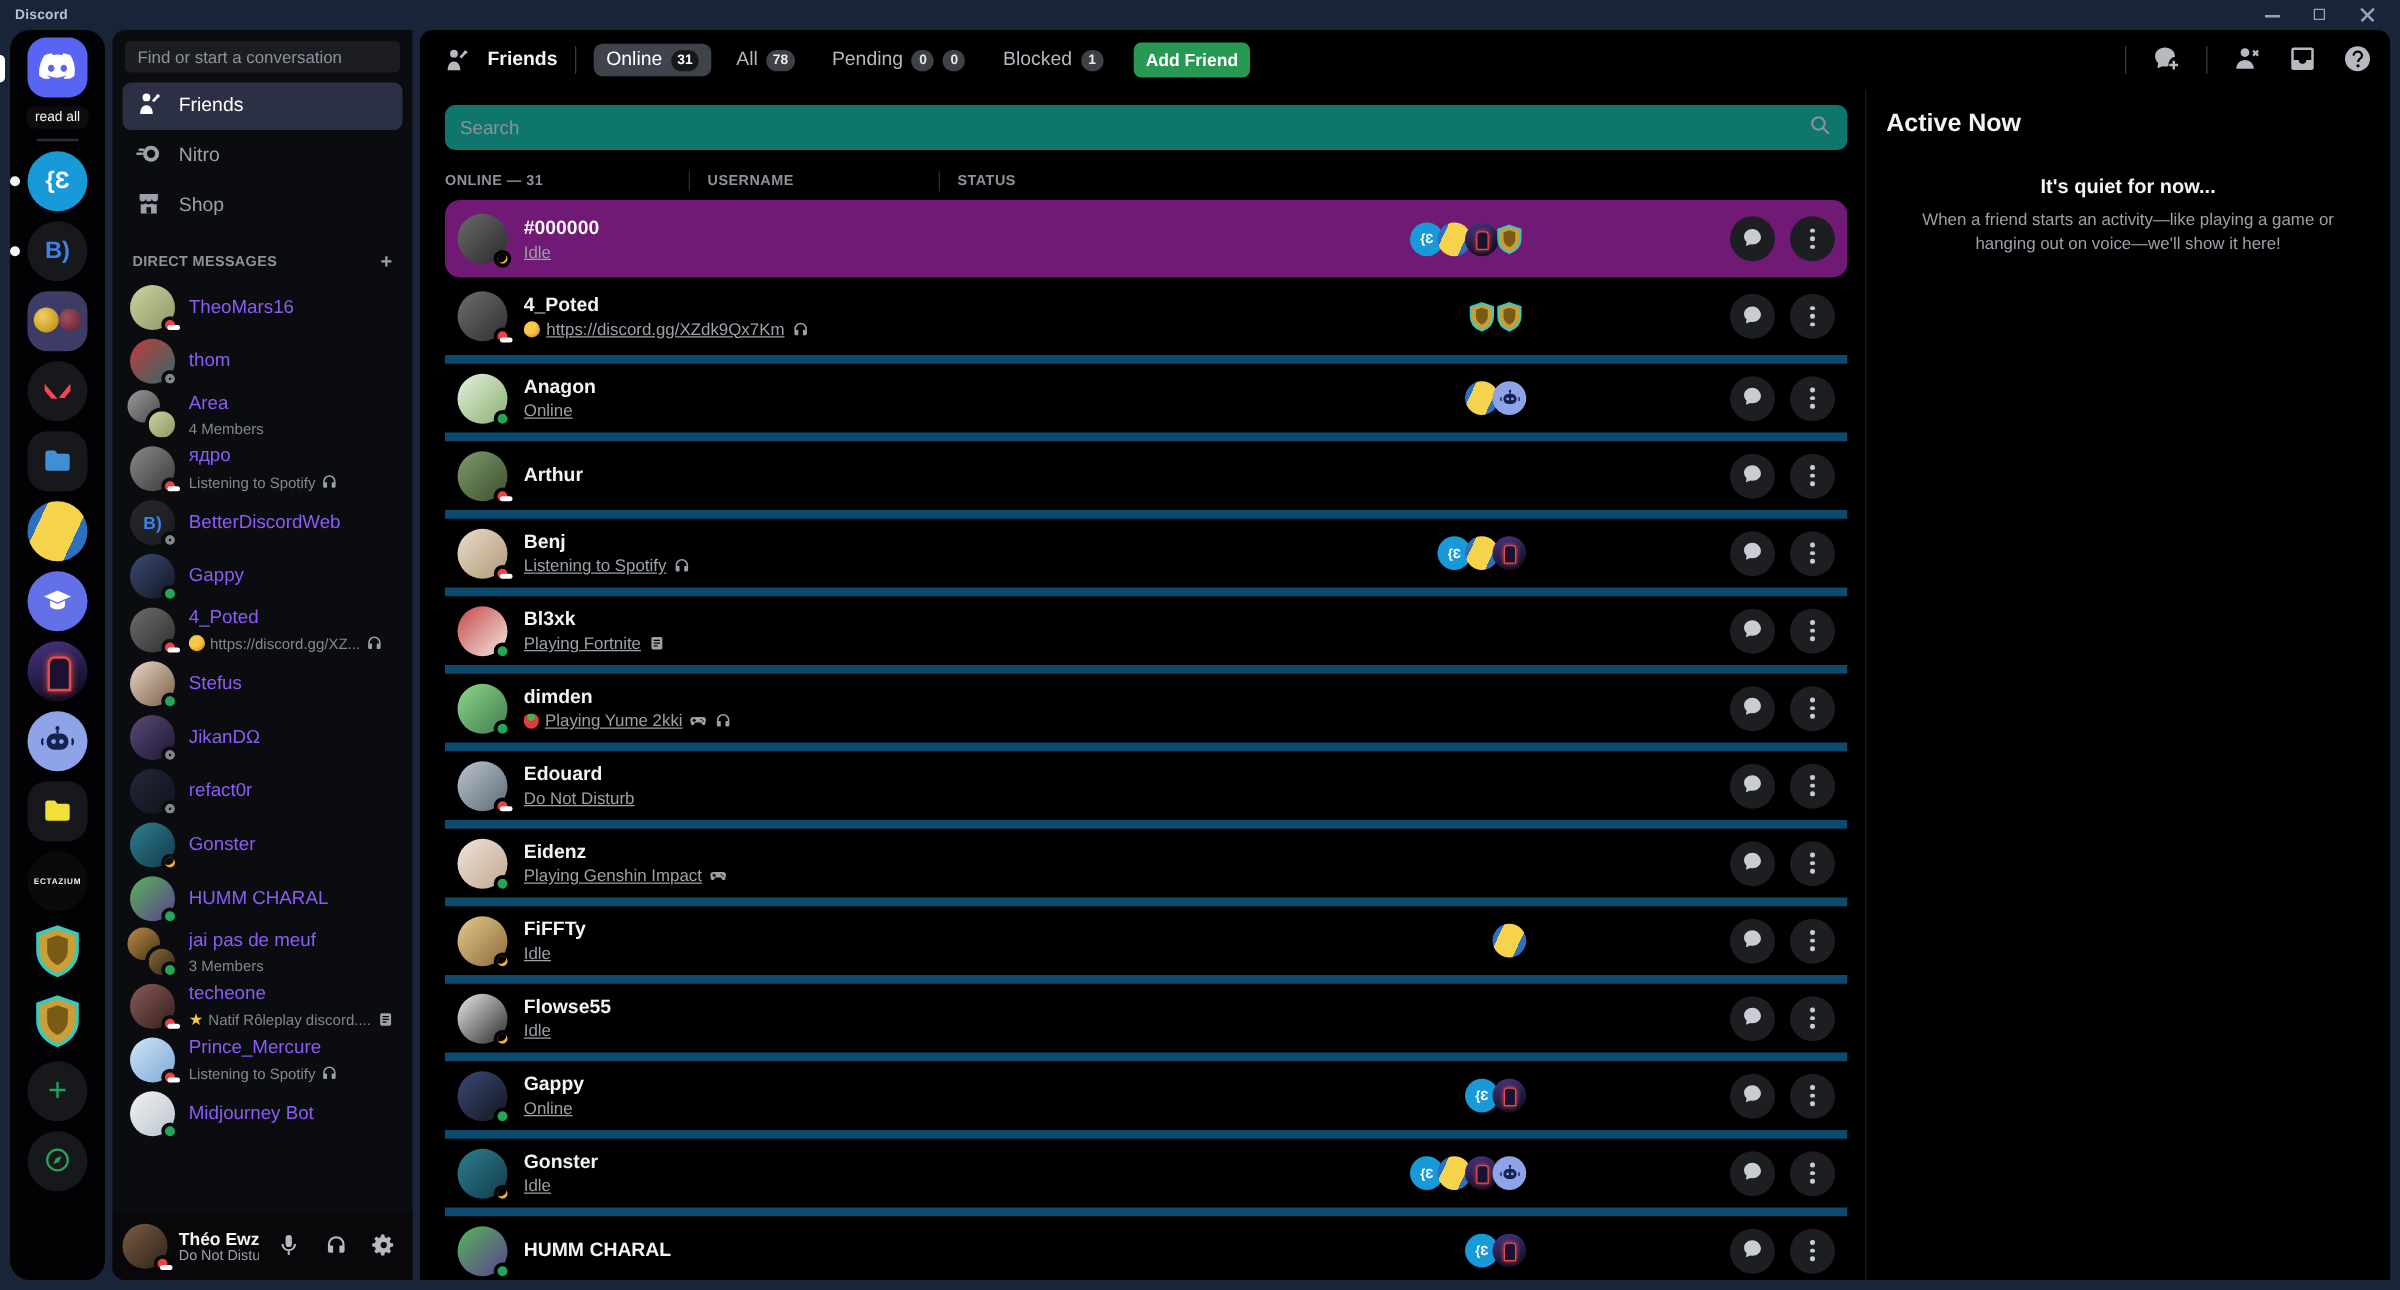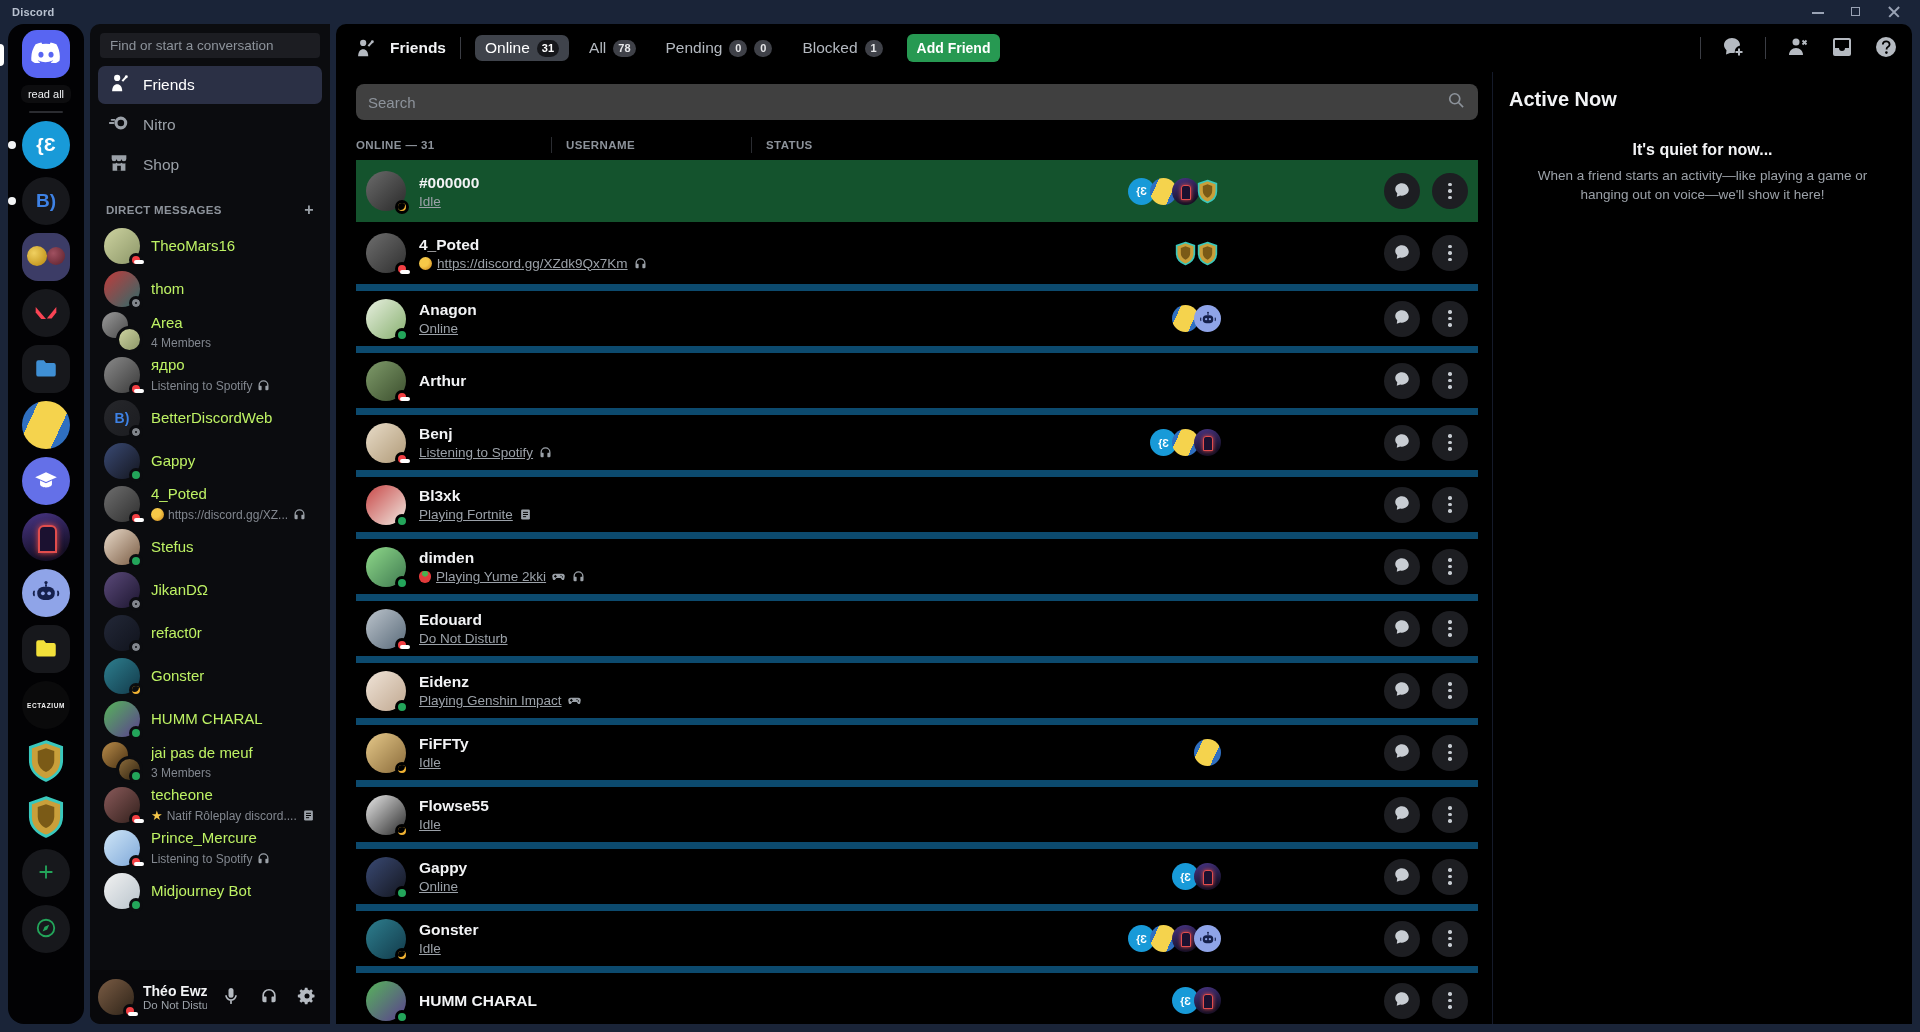--- a/index.html
+++ b/index.html
@@ -58,21 +58,21 @@
   .sb-search input::placeholder{color:#8d939b;}
   .sb-nav{padding:0 8px;}
   .nav-item{display:flex;align-items:center;gap:13px;height:38px;border-radius:7px;padding:0 10px;color:#9ba1a8;font-size:15.5px;cursor:pointer;margin-bottom:2px;}
   .nav-item svg{width:22px;flex:0 0 auto;}
   .nav-item.active{background:#2b3045;color:#fff;}
   .dm-header{display:flex;align-items:center;justify-content:space-between;padding:16px 16px 4px 16px;color:#8d939b;font-size:11.5px;font-weight:700;letter-spacing:.3px;}
   .dm-plus{cursor:pointer;font-size:16px;line-height:1;color:#9ba1a8;}
   .dm-list{flex:1;overflow:hidden;padding:2px 8px 0;}
   .dm-item{display:flex;align-items:center;gap:11px;height:43px;border-radius:7px;padding:0 6px;cursor:pointer;}
   .dm-meta{min-width:0;flex:1;}
-  .dm-name{color:#bef264;font-size:15px;white-space:nowrap;overflow:hidden;}
+  .dm-name{color:#8b5cf6;font-size:15px;white-space:nowrap;overflow:hidden;}
   .dm-sub{color:#82878f;font-size:12px;white-space:nowrap;overflow:hidden;display:flex;align-items:center;gap:4px;margin-top:5px;}
   
   .avatar{width:36px;height:36px;border-radius:50%;position:relative;flex:0 0 auto;display:flex;align-items:center;justify-content:center;font-weight:800;}
   .avatar.group .g1{position:absolute;left:-2px;top:-2px;width:26px;height:26px;border-radius:50%;}
   .avatar.group .g2{position:absolute;right:-3px;bottom:-3px;width:27px;height:27px;border-radius:50%;border:3px solid #0b0c0f;}
   .presence{position:absolute;right:-3px;bottom:-3px;width:14px;height:14px;border-radius:50%;border:3px solid var(--ring,#0b0c0f);}
   .p-online{background:#23a55a;}
   .p-idle{background:#f0b232;overflow:hidden;}
   .p-idle::after{content:"";position:absolute;width:9px;height:9px;border-radius:50%;background:var(--ring,#0b0c0f);top:-2.5px;left:-2.5px;}
   .p-dnd{background:#f23f43;}
@@ -97,31 +97,31 @@
   .tab{display:flex;align-items:center;gap:7px;border:none;background:transparent;color:#b4b9c0;font-size:15.5px;padding:4px 10px;border-radius:7px;cursor:pointer;}
   .tab.active{background:#3f434b;color:#fff;}
   .badge{min-width:18px;height:17px;border-radius:9px;background:#3f4148;color:#e6e7e9;font-size:11px;font-weight:700;display:flex;align-items:center;justify-content:center;padding:0 5px;}
   .tab.active .badge{background:#16171b;color:#fff;}
   .add-friend{border:none;background:#279952;color:#fff;font-size:14px;font-weight:700;padding:6px 10px;border-radius:6px;cursor:pointer;margin-left:4px;}
   .ch-actions{margin-left:auto;display:flex;align-items:center;gap:20px;color:#b5bac1;}
   .ch-btn{border:none;background:transparent;color:#b5bac1;cursor:pointer;display:flex;}
   .ch-btn svg{width:24px;}
   .cbody{flex:1;display:flex;min-height:0;}
   .list{flex:1;min-width:0;display:flex;flex-direction:column;padding:0 14px 0 20px;}
-  .msearch{margin:12px 0 10px;height:36px;background:#404040;border-radius:8px;display:flex;align-items:center;padding:16px 12px;flex:0 0 auto;}
+  .msearch{margin:12px 0 10px;height:36px;background:#0f766e;border-radius:8px;display:flex;align-items:center;padding:16px 12px;flex:0 0 auto;}
   .msearch input{flex:1;background:transparent;border:none;outline:none;color:#dbdee1;font-size:15px;}
   .msearch input::placeholder{color:#8d939b;}
   .msearch svg{width:20px;color:#8d939b;flex:0 0 auto;}
   .cols{display:flex;align-items:center;height:30px;color:#8d939b;font-size:11.5px;font-weight:700;letter-spacing:.4px;flex:0 0 auto;}
   .col-1{width:195px;}
   .col-d{width:1px;height:16px;background:#2a2c31;margin-right:14px;}
   .col-2{width:185px;}
   .rows{flex:1;overflow:hidden;}
   .frow{height:62px;display:flex;align-items:center;gap:13px;border-top:7px solid #0c4a6e;padding:0 10px;--ring:#000;cursor:pointer;}
-  .frow.hl{border-top:none;background:#14532d;border-radius:0;}
+  .frow.hl{border-top:none;background:#701a75;border-radius:12px;}
   .frow.hl + .frow{border-top:none;}
   .frow .avatar{width:40px;height:40px;}
   .fmeta{min-width:0;flex:1;}
   .fname{font-size:15.5px;font-weight:700;color:#f2f3f5;white-space:nowrap;overflow:hidden;}
   .fstatus{font-size:13.5px;color:#9ba1a8;white-space:nowrap;overflow:hidden;display:flex;align-items:center;gap:5px;margin-top:2px;text-decoration:underline;}
   .mutuals{display:flex;margin-left:auto;margin-right:150px;flex:0 0 auto;}
   .mi{width:27px;height:27px;border-radius:50%;margin-left:-5px;display:flex;align-items:center;justify-content:center;font-weight:700;position:relative;overflow:hidden;flex:0 0 auto;}
   .mi-e{background:#189ad8;color:#fff;font-size:10.5px;}
   .mi-door::after{content:"";position:absolute;left:9px;top:7px;width:8px;height:13px;border-radius:3px 3px 0 0;background:#1b1130;border:1.5px solid #e14d4d;box-shadow:0 0 4px #e14d4d;}
   .mi-shield{background:transparent;border-radius:6px;}

